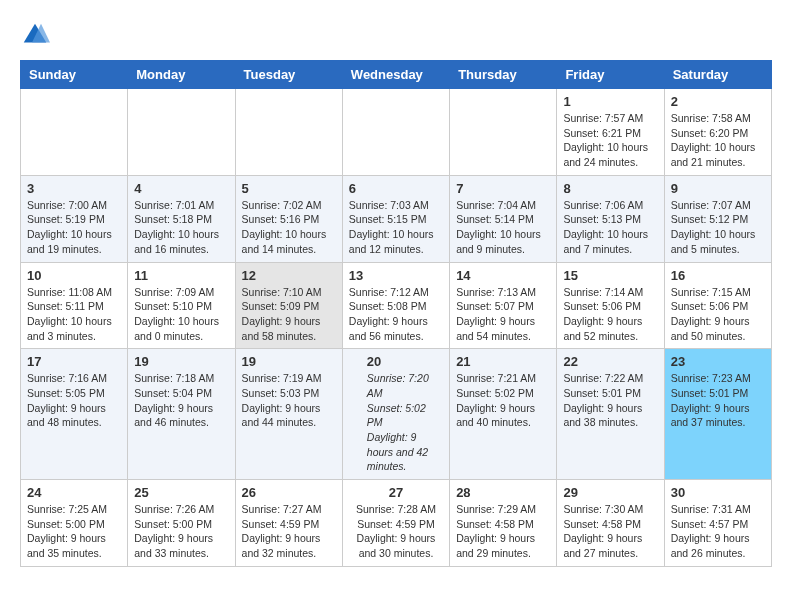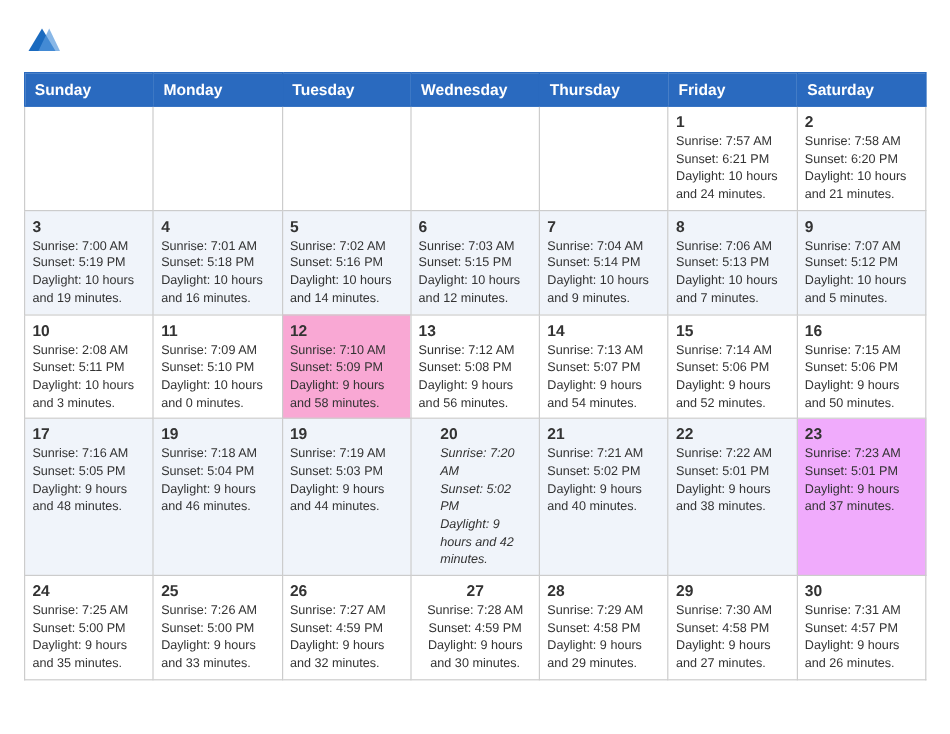--- a/index.html
+++ b/index.html
@@ -179,31 +179,31 @@
           <td style="background: rgb(240, 244, 250);">
             <span class="day-num">9</span>
             <div style="white-space: pre-line; line-height: 1.4;">Sunrise: 7:07 AM
 Sunset: 5:12 PM
 Daylight: 10 hours and 5 minutes.</div>
           </td>
         </tr>
         <tr>
           <td style="background: rgb(255, 255, 255);">
             <span class="day-num">10</span>
-            <div style="white-space: pre-line; line-height: 1.4;">Sunrise: 2:08 AM
+            <div style="white-space: pre-line; line-height: 1.4;">Sunrise: 11:08 AM
 Sunset: 5:11 PM
 Daylight: 10 hours and 3 minutes.</div>
           </td>
           <td style="background: rgb(255, 255, 255);">
             <span class="day-num">11</span>
             <div style="white-space: pre-line; line-height: 1.4;">Sunrise: 7:09 AM
 Sunset: 5:10 PM
 Daylight: 10 hours and 0 minutes.</div>
           </td>
-          <td style="background: #f9a8d4; margin-top: 37px;">
+          <td style="background: #e5e5e5; margin-top: 37px;">
             <span class="day-num">12</span>
             <div style="white-space: pre-line; line-height: 1.4;">Sunrise: 7:10 AM
 Sunset: 5:09 PM
 Daylight: 9 hours and 58 minutes.</div>
           </td>
           <td style="background: rgb(255, 255, 255);">
             <span class="day-num">13</span>
             <div style="white-space: pre-line; line-height: 1.4;">Sunrise: 7:12 AM
 Sunset: 5:08 PM
 Daylight: 9 hours and 56 minutes.</div>
@@ -257,21 +257,21 @@
             <div style="white-space: pre-line; line-height: 1.4;">Sunrise: 7:21 AM
 Sunset: 5:02 PM
 Daylight: 9 hours and 40 minutes.</div>
           </td>
           <td style="background: rgb(240, 244, 250);">
             <span class="day-num">22</span>
             <div style="white-space: pre-line; line-height: 1.4;">Sunrise: 7:22 AM
 Sunset: 5:01 PM
 Daylight: 9 hours and 38 minutes.</div>
           </td>
-          <td style="background: #f0abfc;">
+          <td style="background: #7dd3fc;">
             <span class="day-num">23</span>
             <div style="white-space: pre-line; line-height: 1.4;">Sunrise: 7:23 AM
 Sunset: 5:01 PM
 Daylight: 9 hours and 37 minutes.</div>
           </td>
         </tr>
         <tr>
           <td style="background: rgb(255, 255, 255);">
             <span class="day-num">24</span>
             <div style="white-space: pre-line; line-height: 1.4;">Sunrise: 7:25 AM

